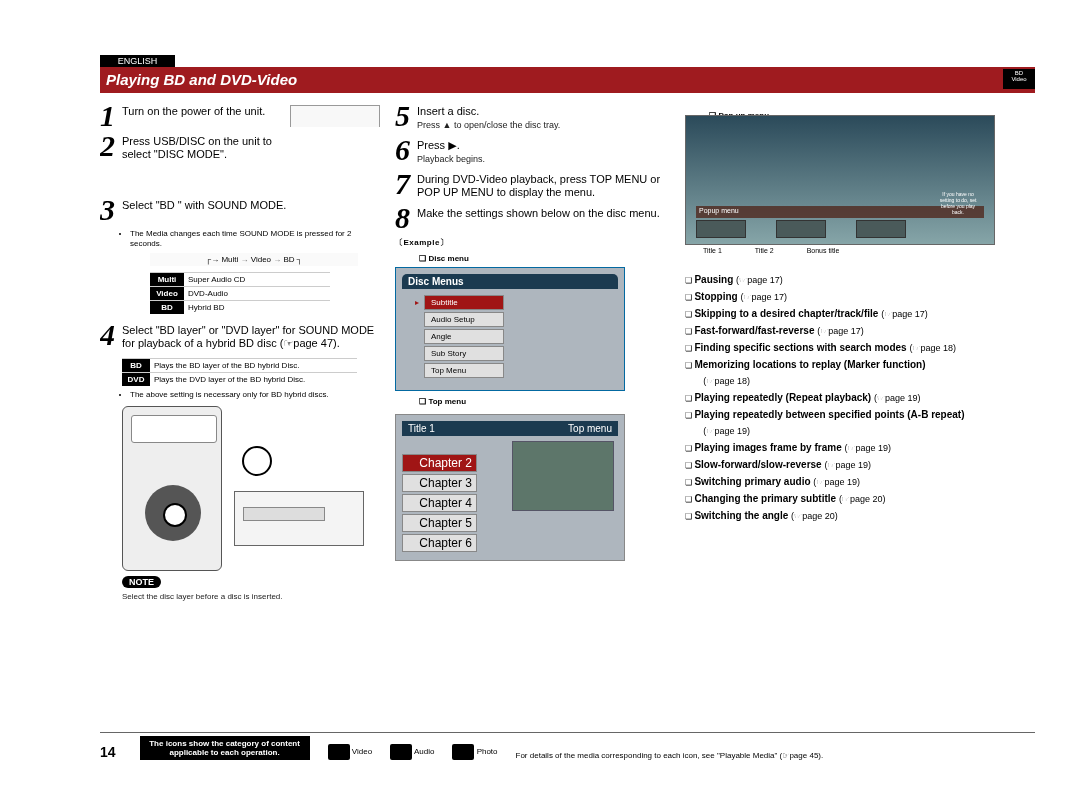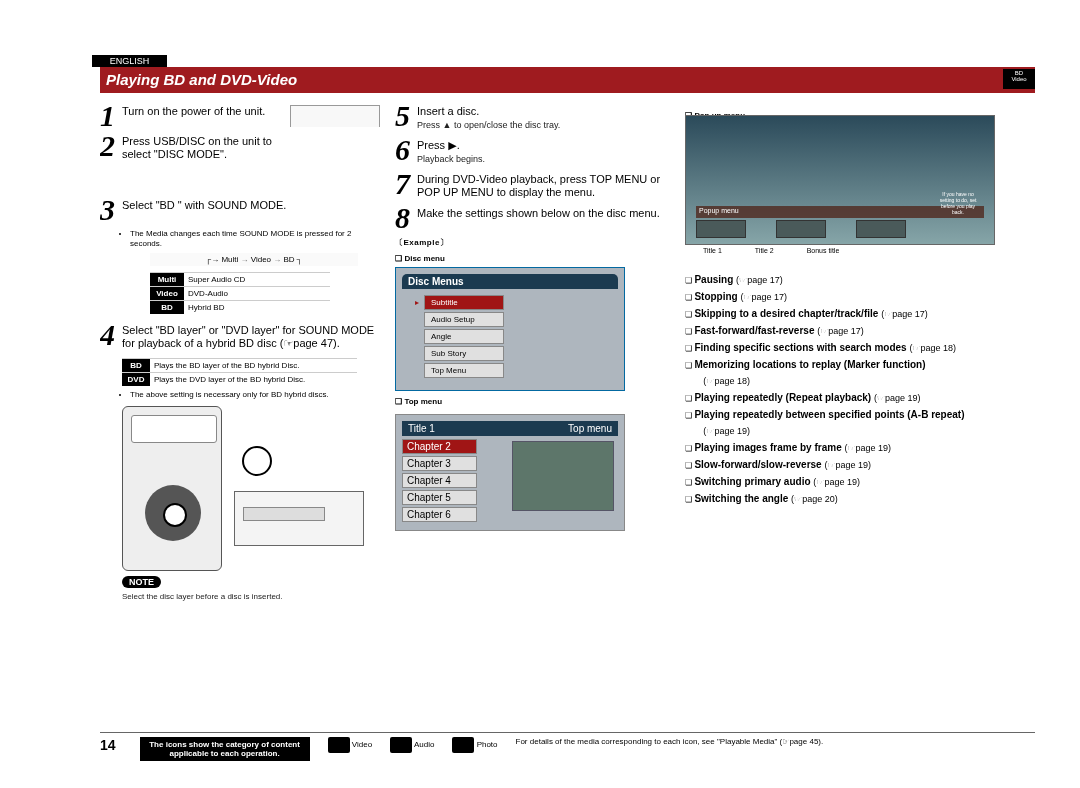--- a/index.html
+++ b/index.html
@@ -1,18 +1,18 @@
 <!DOCTYPE html>
 <html><head>
 <meta charset="utf-8">
 <style>
   * { box-sizing: border-box; margin: 0; padding: 0; }
   body { background:#9a9a9a; font-family: Arial, Helvetica, sans-serif; display:flex; justify-content:center; }
   .page { width:1080px; height:788px; background:#fff; position:relative; overflow:hidden; }
-  .langtab { position:absolute; left:92px; top:55px; width:75px; height:12px; background:#000; color:#fff; font-size:9px; text-align:center; line-height:12px; }
+  .langtab { position:absolute; left:100px; top:55px; width:75px; height:12px; background:#000; color:#fff; font-size:9px; text-align:center; line-height:12px; }
   .titlebar { position:absolute; left:100px; top:67px; right:45px; height:26px; background:#9f1b1f; color:#fff; font-size:15px; font-weight:bold; font-style:italic; padding-left:6px; line-height:26px; }
   .bdicon { position:absolute; right:45px; top:69px; width:32px; height:20px; border:1px solid #000; background:#000; color:#fff; font-size:6px; text-align:center; }
   .col { position:absolute; top:105px; }
   .col1 { left:100px; width:280px; }
   .col2 { left:395px; width:275px; }
   .col3 { left:685px; width:310px; }
   .stepnum { font-family:"Times New Roman",serif; font-size:30px; font-weight:bold; font-style:italic; float:left; width:22px; line-height:22px; }
   .steptext { font-size:11px; font-weight:normal; margin-left:22px; line-height:13px; }
   .subtext { font-size:9px; margin-left:22px; color:#222; line-height:11px; margin-top:2px; }
   .stepblock { clear:both; margin-bottom:8px; overflow:hidden; }
@@ -37,39 +37,39 @@
   .sndbtn { position:absolute; left:120px; top:40px; width:30px; height:30px; border:2px solid #000; border-radius:50%; background:#fff; }
   .exlabel { font-size:8px; font-weight:bold; letter-spacing:0.5px; margin-left:0px; margin-top:8px; }
   .menuthumb { border:1px solid #0369a1; background:#aeb6be; width:230px; margin-top:4px; padding:6px; }
   .menuthumb .hdr { background:#1b3a50; color:#fff; font-size:10px; font-weight:bold; padding:2px 6px; border-radius:5px 5px 0 0; }
   .menulist { font-size:8px; padding:4px 0 4px 22px; }
   .menulist .row { border:1px solid #888; margin:2px 0; padding:2px 6px; background:#e0e0e0; width:80px; }
   .menulist .row.first { background:#a01515; color:#fff; position:relative; }
   .menulist .row.first::before { content:"▸"; position:absolute; left:-10px; color:#a01515; }
   .topmenuthumb { border:1px solid #888; background:#aeb6be; width:230px; margin-top:8px; padding:6px; position:relative; }
   .topmenuthumb .titlebarM { background:#1b3a50; color:#fff; font-size:10px; display:flex; justify-content:space-between; padding:2px 6px; }
-  .topmenuthumb .chapcol { font-size:10px; margin-top:3px; }
+  .topmenuthumb .chapcol { font-size:12px; margin-top:18px;text-align:right; }
   .topmenuthumb .chapcol div { border:1px solid #888; margin:2px 0; padding:1px 4px; background:#e0e0e0; width:75px; }
   .topmenuthumb .chapcol div.sel { background:#a01515; color:#fff; }
   .topmenuthumb .thumbR { position:absolute; right:10px; top:26px; width:102px; height:70px; background:#5d766a; border:1px solid #556; }
   .popthumb { border:1px solid #666; width:310px; height:130px; background:linear-gradient(#2b4a5a,#86a5a8); position:relative; margin-top:-5px; }
   .popthumb .bar { position:absolute; left:10px; bottom:26px; right:10px; height:12px; background:rgba(80,40,30,0.8); color:#fff; font-size:7px; padding:1px 3px; }
   .popthumb .thumbs { position:absolute; left:10px; bottom:6px; display:flex; gap:30px; }
   .popthumb .thumbs div { width:50px; height:18px; background:#4a5a5a; border:1px solid #333; }
   .popthumb .note { position:absolute; right:12px; bottom:28px; width:48px; font-size:5px; color:#fff; line-height:6px; text-align:center; padding:1px; }
   .reflist { font-size:10px; line-height:15px; margin-top:18px; }
   .reflist li { list-style:none; text-indent:-10px; padding-left:10px; margin-bottom:1px; }
   .reflist li::before { content:"❏ "; font-size:8px; }
   .reflist b { font-weight:bold; }
   .reflist .pg { font-size:9px; }
-  .footer { position:absolute; left:100px; right:45px; bottom:28px; height:28px; border-top:1px solid #666; display:flex; align-items:flex-start; font-size:8px; gap:18px; padding-top:4px; }
+  .footer { position:absolute; left:100px; right:45px; bottom:28px; height:28px; border-top:1px solid #666; display:flex; align-items:flex-end; font-size:8px; gap:18px; padding-top:4px; }
   .pgno { font-size:14px; font-weight:bold; margin-right:6px; }
   .fcallout { background:#000; color:#fff; font-weight:bold; font-size:8px; padding:3px 5px; line-height:9px; max-width:170px; text-align:center; }
   .ficon { width:22px; height:16px; background:#000; display:inline-block; vertical-align:middle; border-radius:2px; }
-  .caplabel { font-size:8px; font-weight:bold; margin-top:6px; }
+  .caplabel { font-size:8px; font-weight:bold; margin-top:6px;margin-left:24px; }
   .seqarrow { color:#777; }
   .bulletmini { font-size:8px; margin-left:22px; list-style:disc; line-height:11px; }
   .bulletmini li { margin-left:8px; }
   .frightnote { font-size:8px; text-align:justify; line-height:9px; max-width:330px; }
 </style>
 </head>
 <body>
 
 <div class="page">
   <div class="langtab">ENGLISH</div>
@@ -210,20 +210,21 @@
       <li><b>Stopping</b> <span class="pg">(☞page 17)</span></li>
       <li><b>Skipping to a desired chapter/track/file</b> <span class="pg">(☞page 17)</span></li>
       <li><b>Fast-forward/fast-reverse</b> <span class="pg">(☞page 17)</span></li>
       <li><b>Finding specific sections with search modes</b> <span class="pg">(☞page 18)</span></li>
       <li><b>Memorizing locations to replay (Marker function)</b><br>&nbsp;&nbsp;&nbsp;<span class="pg">(☞page 18)</span></li>
       <li><b>Playing repeatedly (Repeat playback)</b> <span class="pg">(☞page 19)</span></li>
       <li><b>Playing repeatedly between specified points (A-B repeat)</b><br>&nbsp;&nbsp;&nbsp;<span class="pg">(☞page 19)</span></li>
       <li><b>Playing images frame by frame</b> <span class="pg">(☞page 19)</span></li>
       <li><b>Slow-forward/slow-reverse</b> <span class="pg">(☞page 19)</span></li>
       <li><b>Switching primary audio</b> <span class="pg">(☞page 19)</span></li>
+      <li><b>Changing the primary subtitle</b> <span class="pg">(☞page 20)</span></li>
       <li><b>Switching the angle</b> <span class="pg">(☞page 20)</span></li>
     </ul>
   </div>
 
   <div class="footer">
     <span class="pgno">14</span>
     <span class="fcallout">The icons show the category of content applicable to each operation.</span>
     <span><span class="ficon"></span> <span>Video</span></span>
     <span><span class="ficon"></span> <span>Audio</span></span>
     <span><span class="ficon"></span> <span>Photo</span></span>

